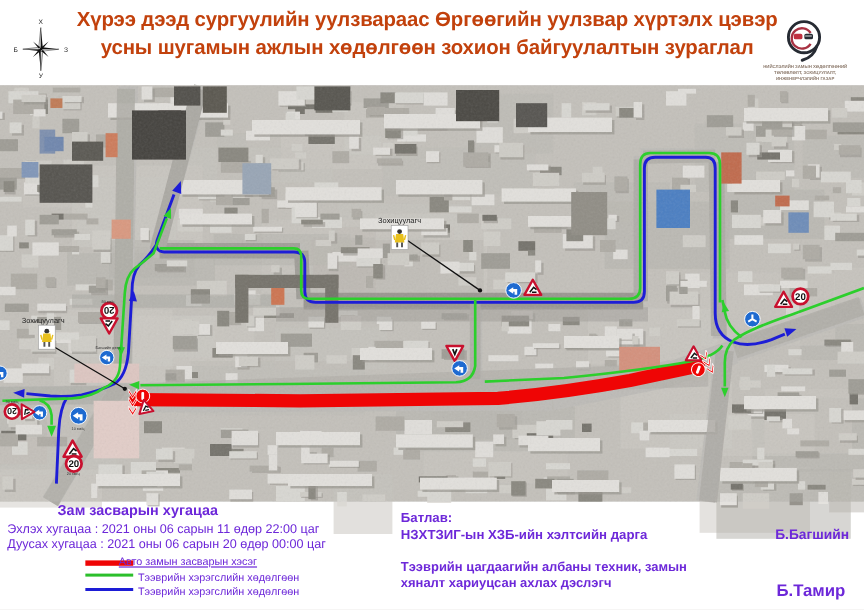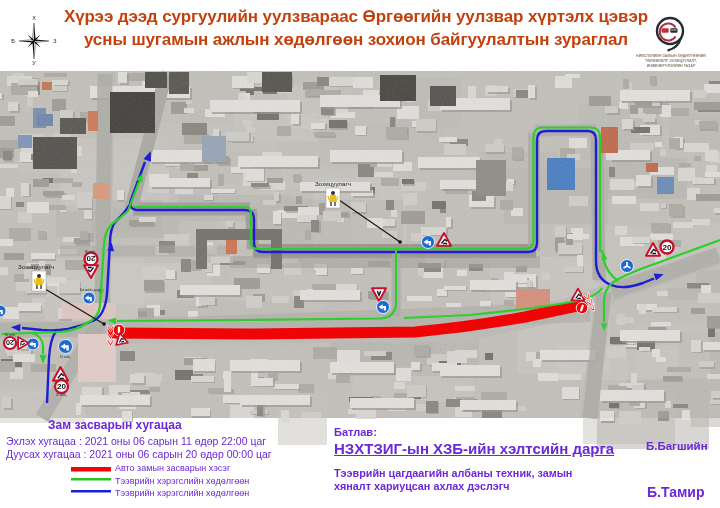--- a/index.html
+++ b/index.html
@@ -1069,21 +1069,21 @@
 <text x="90" y="291" text-anchor="middle" font-size="3.2" fill="#333" font-family="Liberation Sans, sans-serif">Багшийн дээд</text>
 </svg>
 <div class="abs bt bold" style="left:48px;top:418px;font-size:12px;">Зам засварын хугацаа</div>
 <div class="abs bt" style="left:6px;top:435px;font-size:10.5px;">Эхлэх хугацаа : 2021 оны 06 сарын 11 өдөр 22:00 цаг</div>
 <div class="abs bt" style="left:6px;top:448px;font-size:10.5px;">Дуусах хугацаа : 2021 оны 06 сарын 20 өдөр 00:00 цаг</div>
 <svg class="abs" style="left:71px;top:465px" width="300" height="36">
 <rect x="0" y="2" width="40" height="4.5" fill="#ef0505"></rect>
 <rect x="0" y="13" width="40" height="2.5" fill="#2bbf2b"></rect>
 <rect x="0" y="25" width="40" height="2.5" fill="#1d1dd6"></rect>
 </svg>
-<div class="abs bt" style="left:115px;top:462.5px;">Авто замын засварын хэсэг</div>
+<div class="abs bt" style="left:99px;top:462.5px;text-decoration:underline;">Авто замын засварын хэсэг</div>
 <div class="abs bt" style="left:115px;top:475.5px;">Тээврийн хэрэгслийн хөдөлгөөн</div>
 <div class="abs bt" style="left:115px;top:487.5px;">Тээврийн хэрэгслийн хөдөлгөөн</div>
 <div class="abs bt bold" style="left:334px;top:426px;font-size:11px;text-align:right;">Батлав:</div>
-<div class="abs bt bold" style="left:334px;top:440px;font-size:15px;text-decoration:underline;">НЗХТЗИГ-ын ХЗБ-ийн хэлтсийн дарга</div>
+<div class="abs bt bold" style="left:334px;top:440px;font-size:11px;">НЗХТЗИГ-ын ХЗБ-ийн хэлтсийн дарга</div>
 <div class="abs bt bold" style="left:646px;top:440px;font-size:11.5px;">Б.Багшийн</div>
 <div class="abs bt bold" style="left:334px;top:467px;font-size:10.8px;">Тээврийн цагдаагийн албаны техник, замын</div>
 <div class="abs bt bold" style="left:334px;top:480px;font-size:10.8px;">хяналт хариуцсан ахлах дэслэгч</div>
 <div class="abs bt bold" style="left:647px;top:484px;font-size:14px;">Б.Тамир</div>
 
 </body></html>

